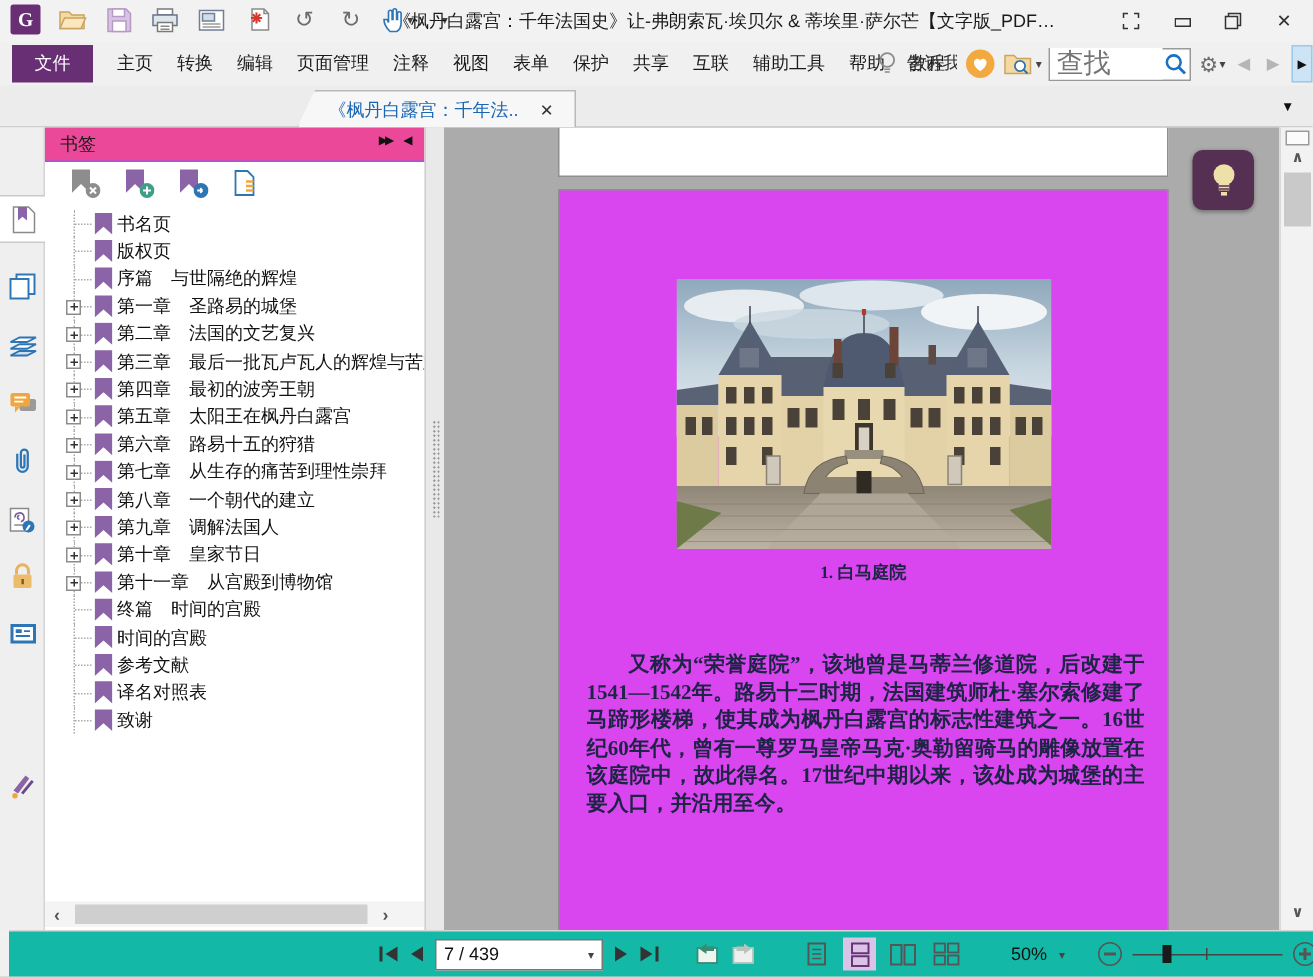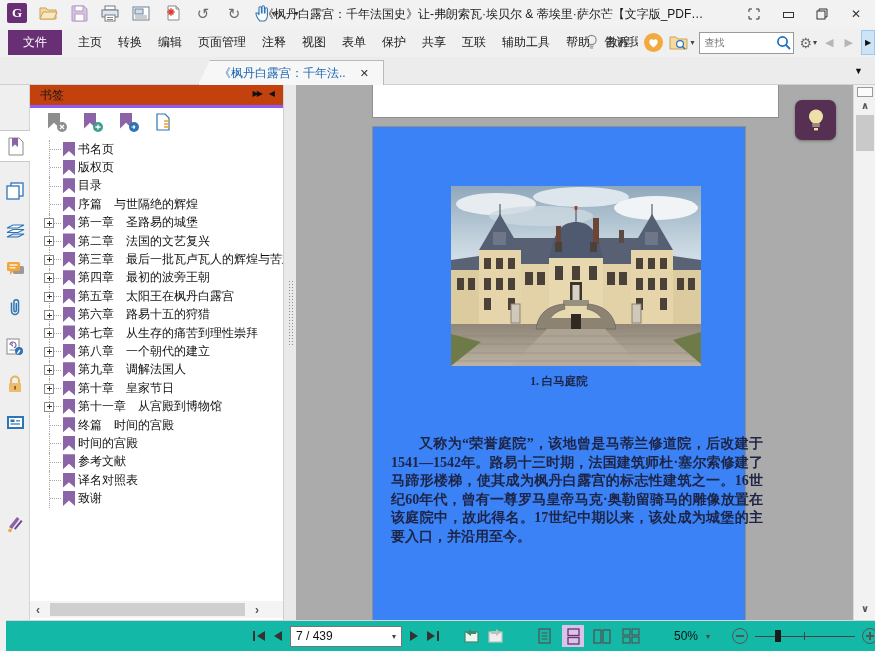--- a/index.html
+++ b/index.html
@@ -21,21 +21,21 @@
   .win-btn { width:34px; height:28px; display:flex; align-items:center; justify-content:center; color:#333; }
 
   
   #menubar { position:absolute; left:0; top:28px; width:875px; height:29px; background:#f0f0f0; display:flex; align-items:center; }
   #file-btn { margin-left:8px; width:54px; height:25px; background:#692f75; color:#fff; display:flex; align-items:center; justify-content:center; }
   .menu-items { display:flex; align-items:center; margin-left:8px; }
   .menu-item { padding:4px 8px; color:#1a1a1a; white-space:nowrap; }
   .menu-right { position:absolute; right:0; top:0; height:29px; display:flex; align-items:center; gap:5px; padding-right:0; }
   .tellme { max-width:34px; overflow:hidden; white-space:nowrap; color:#333; }
   #search-box { width:95px; height:22px; border:1px solid #9a9a9a; background:#fff; display:flex; align-items:center; }
-  #search-input { flex:1; border:none; outline:none; font-size:10px; padding:0 4px; min-width:0;
+  #search-input { flex:1; border:none; outline:none; font-size:18px; padding:0 4px; min-width:0;
     font-family:"Liberation Sans","DejaVu Sans",sans-serif; }
   .nav-chevron { color:#b5b5b5; font-size:11px; padding:0 3px; }
   .menu-overflow-btn { width:14px; height:25px; background:#cde3f6; border:1px solid #9ec7e8; display:flex; align-items:center; justify-content:center; font-size:8px; color:#111; }
 
   
   #tabbar { position:absolute; left:0; top:57px; width:875px; height:28px; background:#ececec; border-bottom:1px solid #cfcfcf; }
   .tab { position:absolute; top:3px; height:25px; display:flex; align-items:center; padding:0 14px 0 20px;
     border:1px solid #b9b9b9; border-bottom:none; background:#e4e4e4; color:#333;
     transform:skewX(0); clip-path:polygon(12px 0,100% 0,100% 100%,0 100%); }
   #tab-start { left:24px; width:170px; }
@@ -46,21 +46,21 @@
   
   #main { position:absolute; left:0; top:85px; width:875px; height:535px; }
 
   
   #iconstrip { position:absolute; left:0; top:0; width:30px; height:535px; background:#efefef; border-right:1px solid #d4d4d4; }
   .strip-btn { position:absolute; left:0; width:30px; height:32px; display:flex; align-items:center; justify-content:center; }
   .strip-btn.active { background:#fff; border-top:1px solid #c9c9c9; border-bottom:1px solid #c9c9c9; }
 
   
   #panel { position:absolute; left:30px; top:0; width:253px; height:535px; background:#fff; }
-  #panel-header { position:absolute; left:0; top:0; width:253px; height:23px; background:#c2410c; border-bottom:3px solid #8b5cf6; display:flex; align-items:center; }
+  #panel-header { position:absolute; left:0; top:0; width:253px; height:23px; background:#ec4899; border-bottom:1px solid #8b5cf6; display:flex; align-items:center; }
   #panel-title { margin-left:10px; color:#1a1a1a; }
   .panel-header-icons { position:absolute; right:8px; top:4px; display:flex; gap:8px; align-items:center; }
   .ph-icon { font-size:8px; color:#111; letter-spacing:-2px; }
   #panel-toolbar { position:absolute; left:0; top:23px; width:253px; height:27px; background:#fff; display:flex; align-items:center; gap:20px; padding-left:18px; }
   .flag-btn { position:relative; width:16px; height:18px; }
   .flag { width:12px; height:16px; clip-path:polygon(0 0,100% 0,100% 100%,50% 64%,0 100%); background:#8b64a8; }
   .flag.grey { background:#8d8d8d; }
   .flag-badge { position:absolute; right:-3px; bottom:-1px; }
   #bm-list { position:absolute; left:0; top:55px; width:253px; height:460px; overflow:hidden; }
   .bm-row { position:relative; height:18.4px; display:flex; align-items:center; padding-left:48px; white-space:nowrap; }
@@ -76,21 +76,21 @@
   #hs-thumb { height:13px; background:#cfcfcf; flex:0 0 195px; margin:0 4px; }
 
   
   #splitter { position:absolute; left:283px; top:0; width:13px; height:535px; background:#e9e9e9; border-left:1px solid #cfcfcf; }
   #splitter .grip { position:absolute; left:4px; top:195px; width:5px; height:65px;
     background-image:radial-gradient(#8f8f8f 34%, transparent 36%); background-size:3px 3px; }
 
   
   #docarea { position:absolute; left:296px; top:0; width:557px; height:535px; background:#ababab; overflow:hidden; }
   #page-prev { position:absolute; left:76px; top:0; width:407px; height:33px; background:#fff; border:1px solid #8f8f8f; border-top:none; }
-  #page-cur { position:absolute; left:76px; top:41px; width:374px; height:500px; background:#3b82f6; border:1px solid #8f8f8f; }
+  #page-cur { position:absolute; left:76px; top:41px; width:407px; height:500px; background:#d946ef; border:1px solid #8f8f8f; }
   #photo { position:absolute; left:78px; top:59px; width:250px; height:180px; }
   #caption { position:absolute; left:0; top:247px; width:100%; text-align:center; color:#1d2445;
     font-family:"Liberation Serif","DejaVu Serif",serif; font-weight:600; font-size:11.5px; }
   #body-text { position:absolute; left:18px; top:268px; width:372px; color:#1d2445;
     font-family:"Liberation Serif","DejaVu Serif",serif; font-size:14px; line-height:18.5px;
     text-align:justify; text-indent:2em; font-weight:600;margin-top:40px; }
   #assistant-btn { position:absolute; left:499px; top:15px; width:41px; height:40px; background:#553052; border-radius:7px;
     display:flex; align-items:center; justify-content:center; box-shadow:0 1px 3px rgba(0,0,0,.35); }
 
   
@@ -392,25 +392,20 @@
           <span class="bm-flag"></span>
           <span class="bm-label">书名页</span>
         </div>
 
         <div class="bm-row">
 
           <span class="bm-flag"></span>
           <span class="bm-label">版权页</span>
         </div>
 
-        <div class="bm-row">
-
-          <span class="bm-flag"></span>
-          <span class="bm-label">目录</span>
-        </div>
 
         <div class="bm-row">
 
           <span class="bm-flag"></span>
           <span class="bm-label">序篇　与世隔绝的辉煌</span>
         </div>
 
         <div class="bm-row">
           <span class="bm-expander"></span>
           <span class="bm-flag"></span>

